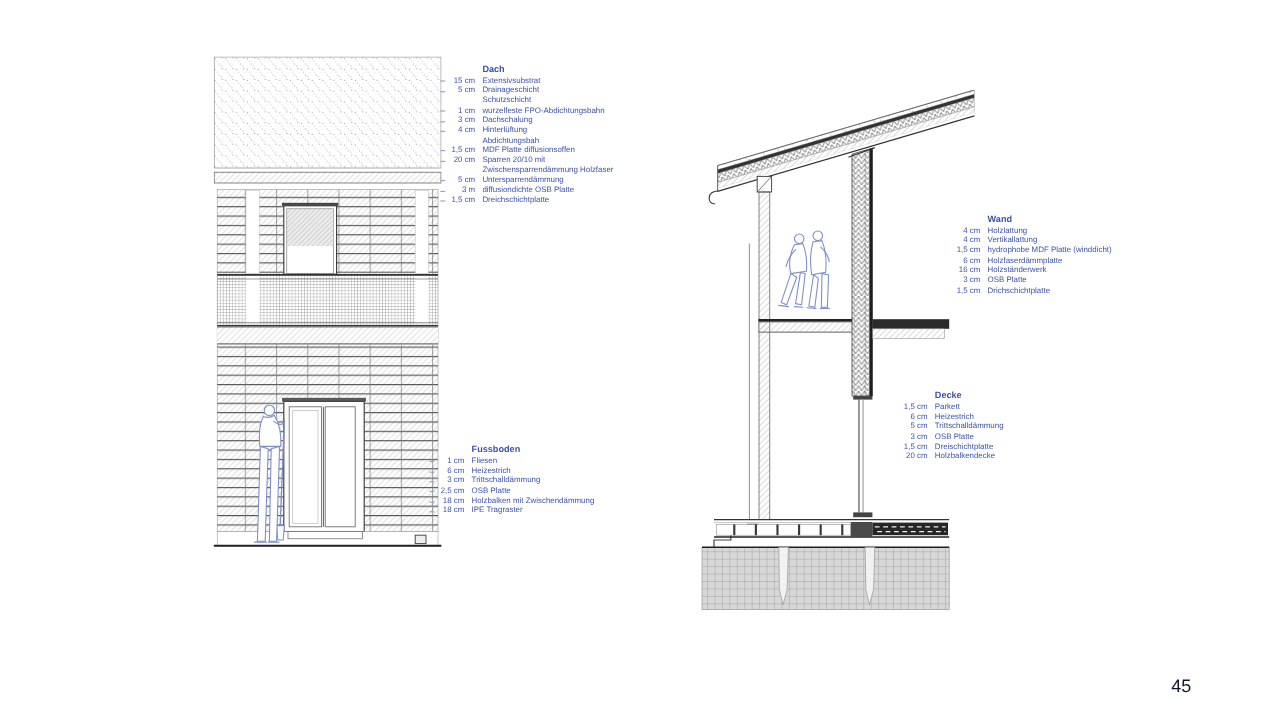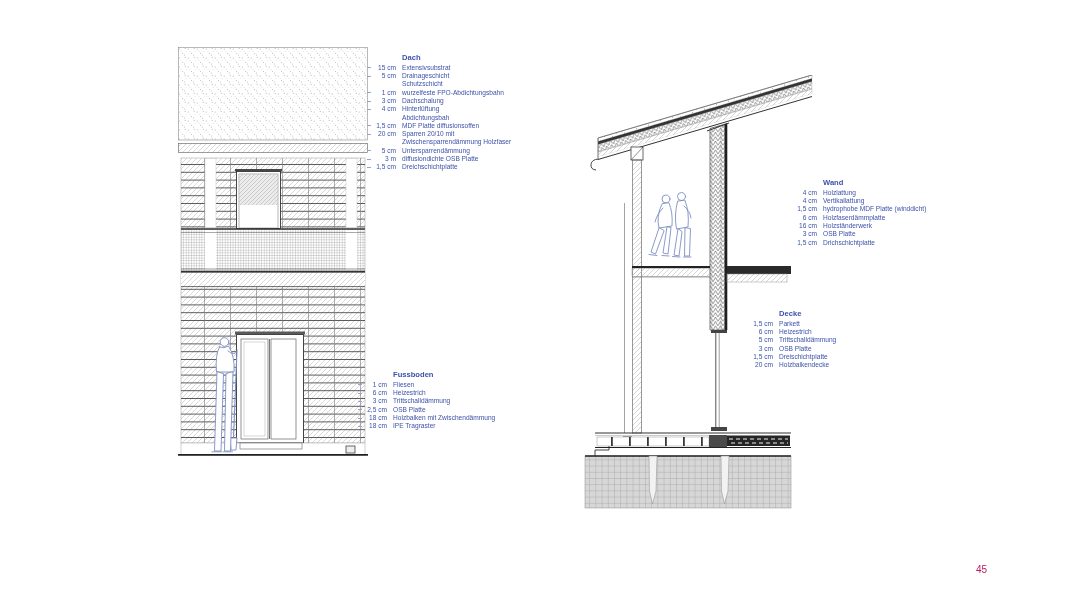--- a/index.html
+++ b/index.html
@@ -8,29 +8,29 @@
 
   
   .layer-block{position:absolute;font-size:6.6px;line-height:8.3px;white-space:nowrap;}
   .lb-title{font-weight:bold;font-size:7.6px;padding-left:50px;margin-bottom:1.5px;}
   .lb-row{display:flex;position:relative;}
   .lb-dim{flex:0 0 44px;width:44px;text-align:right;padding-right:6px;box-sizing:content-box;}
   .lb-tick{position:absolute;left:15px;top:3.6px;width:3.5px;height:1px;background:#96a2d0;}
   #dach{left:352px;top:54px;}
   #fussboden{left:343px;top:371px;}
   #wand{left:729px;top:179px;}
-  #decke{left:729px;top:310px;}
+  #decke{left:729px;top:326px;}
 
   .drawing{position:absolute;}
   #left-drawing{left:178px;top:47px;}
   #right-drawing{left:583px;top:75px;}
 
   .footer{position:absolute;left:0;right:0;top:570px;text-align:center;font-size:12.5px;color:#101010;}
   .footer b{font-weight:bold;}
-  .page-number{position:absolute;left:976px;top:564px;font-size:10px;color:#be185d;}
+  .page-number{position:absolute;left:976px;top:564px;font-size:15px;color:#0f172a;}
 </style>
 </head>
 <body>
 
 <div class="slide">
 
   <svg id="left-drawing" class="drawing" width="190" height="412" viewBox="0 0 190 412" xmlns="http://www.w3.org/2000/svg">
     <defs>
       <pattern id="Lstip" width="9" height="9" patternUnits="userSpaceOnUse">
         <circle cx="1.2" cy="2" r="0.55" fill="#a8a8a8"></circle>

